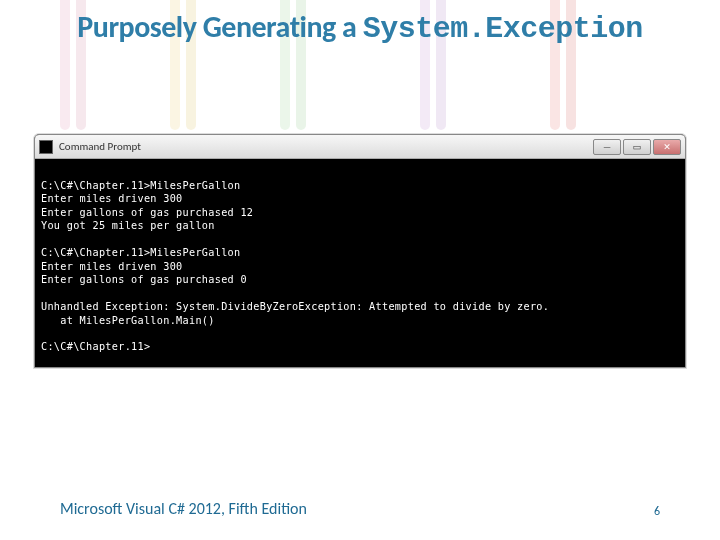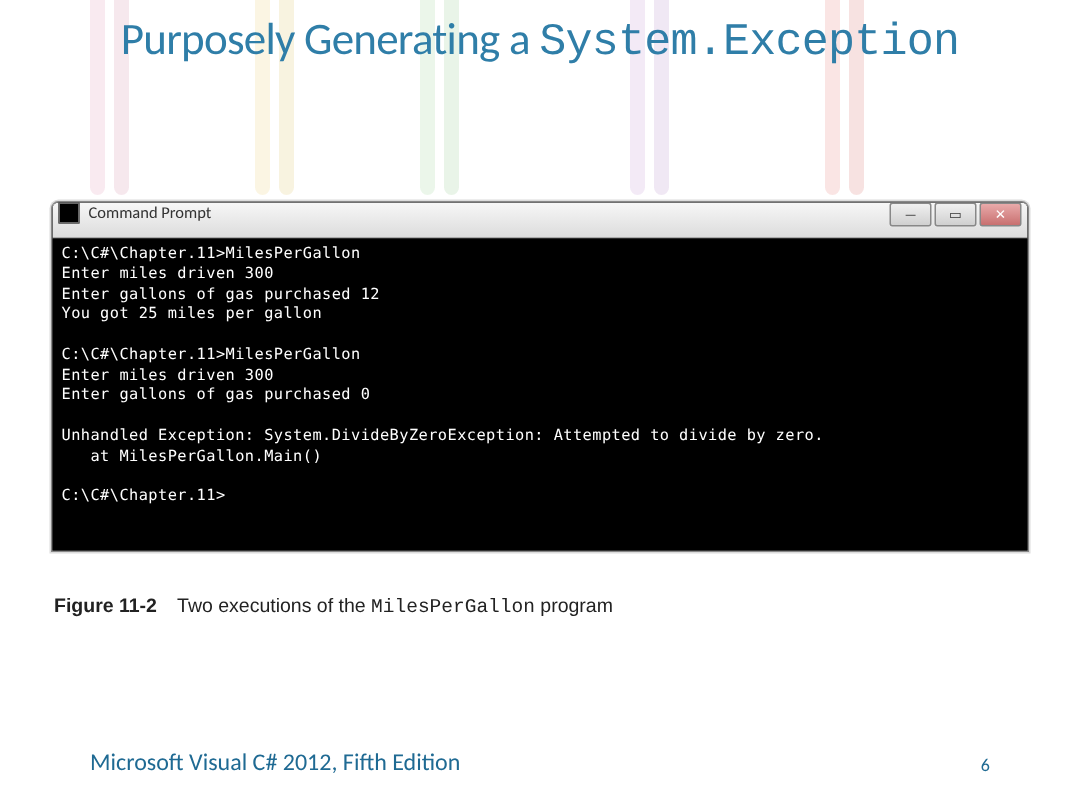--- a/index.html
+++ b/index.html
@@ -29,21 +29,21 @@
   .s7 { left: 420px; background: #b27ac9; }
   .s8 { left: 436px; background: #a26ab9; }
   .s9 { left: 550px; background: #e0574f; }
   .s10{ left: 566px; background: #d0473f; }
 
   .slide { position: relative; z-index: 1; width: 720px; height: 540px; }
 
   .title {
     text-align: center;
     font-size: 30px;
-    font-weight: 400;
+    font-weight: 700;
     color: #2f7ea8;
     padding-top: 8px;
     line-height: 1.25;
     letter-spacing: -0.5px;
   }
   .title .mono { font-family: Consolas, "Courier New", monospace; }
 
   .cmd-window {
     position: absolute;
     left: 34px; top: 134px;
@@ -52,21 +52,21 @@
     border-radius: 5px 5px 0 0;
     box-shadow: 0 0 0 1px #dcdcdc;
     background: #000;
     overflow: hidden;
   }
   .cmd-titlebar {
     height: 24px;
     background: linear-gradient(#f7f7f7, #dcdcdc);
     border-bottom: 1px solid #aaa;
     display: flex;
-    align-items: flex-start;
+    align-items: center;
     padding: 0 4px;
     font-size: 11px;
     color: #333;
   }
   .cmd-icon {
     width: 14px; height: 14px;
     background: #000;
     border: 1px solid #666;
     margin-right: 6px;
   }
@@ -80,21 +80,21 @@
     display: flex; align-items:center; justify-content:center;
     font-size: 9px; color:#333;
   }
   .win-btn.close { background: linear-gradient(#e9aaaa,#c87070); color:#fff; }
   .cmd-body {
     background: #000;
     color: #fff;
     font-family: "Lucida Console", Consolas, monospace;
     font-size: 10.2px;
     line-height: 1.32;
-    padding: 4px 6px;
+    padding: 20px 6px;
     white-space: pre;
     letter-spacing: 0.3px;
     height: calc(100% - 24px);
     overflow: hidden;
   }
 
   .figure-caption {
     position: absolute;
     left: 36px; top: 396px;
     font-size: 13px;
@@ -163,21 +163,17 @@
 C:\C#\Chapter.11&gt;MilesPerGallon
 Enter miles driven 300
 Enter gallons of gas purchased 0
 
 Unhandled Exception: System.DivideByZeroException: Attempted to divide by zero.
    at MilesPerGallon.Main()
 
 C:\C#\Chapter.11&gt;</div>
   </div>
 
-  <div class="figure-caption">
-    <span class="bold">Figure 11-2</span>
-    <span>Two executions of the </span><span class="mono">MilesPerGallon</span><span> program</span>
-  </div>
 
   <div class="footer-left">Microsoft Visual C# 2012, Fifth Edition</div>
   <div class="footer-right">6</div>
 
 </div>
 
 </body></html>

